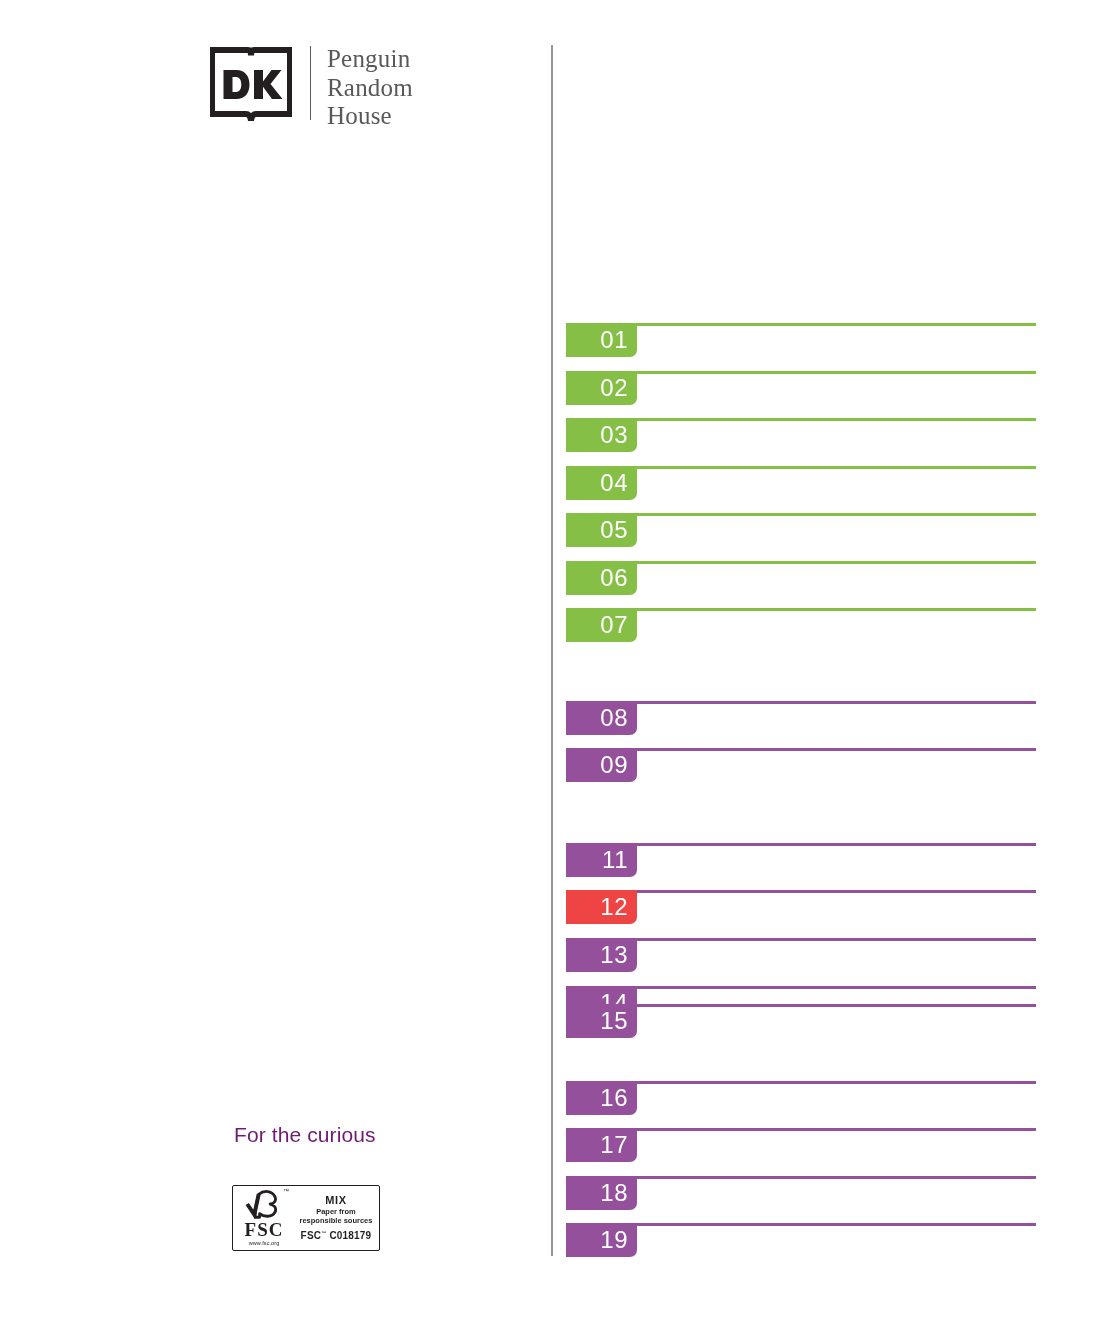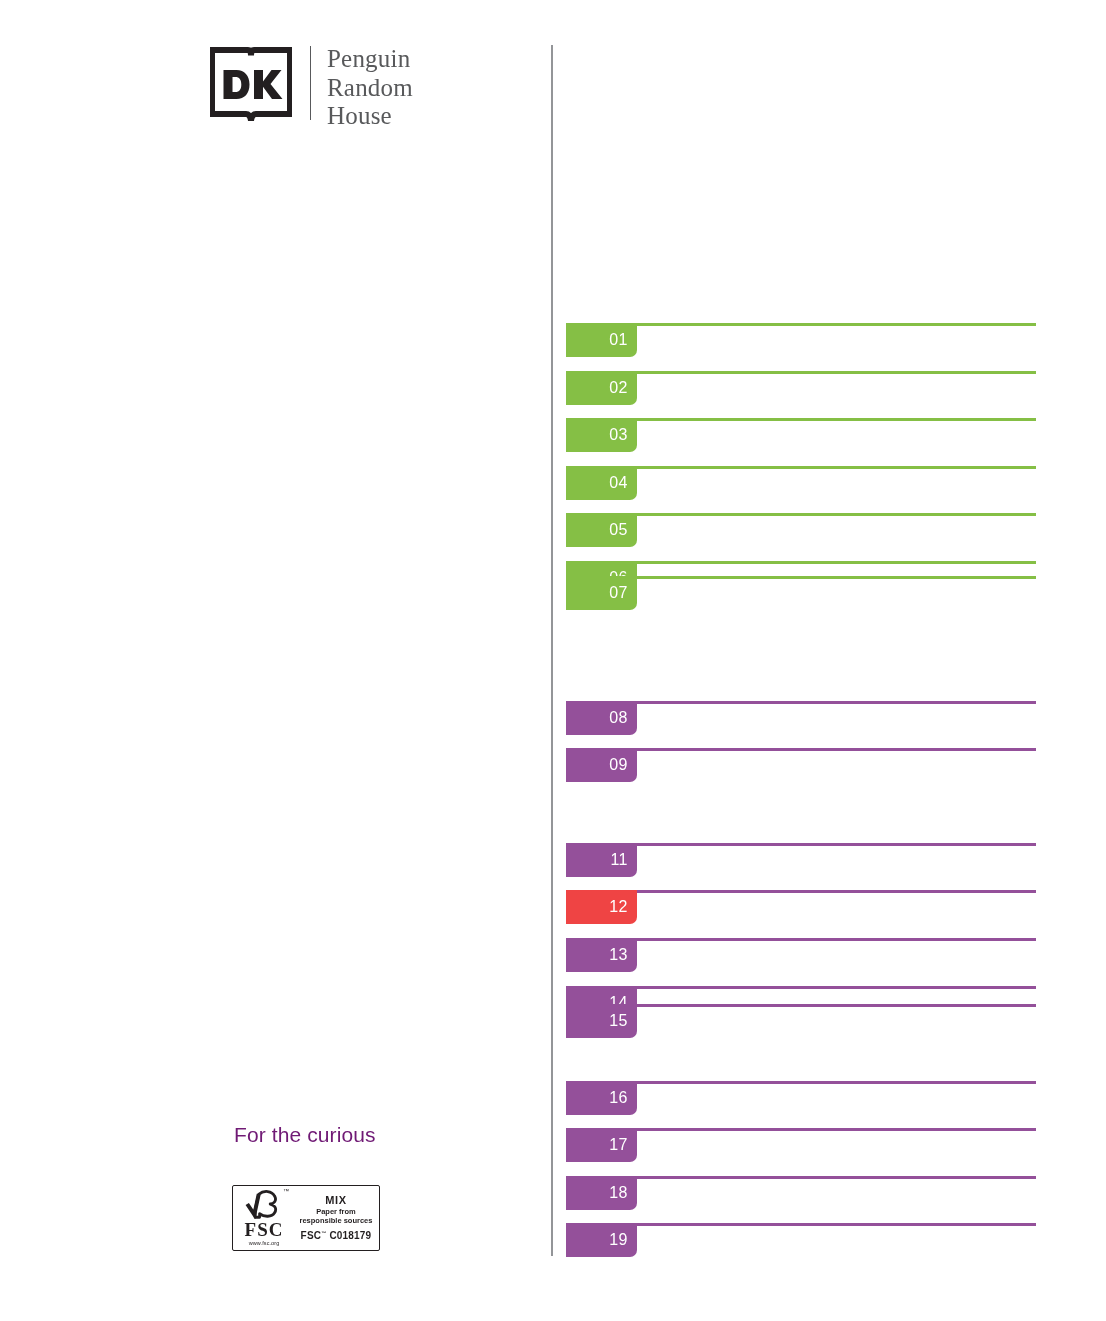--- a/index.html
+++ b/index.html
@@ -204,21 +204,21 @@
     height: 34px;
     border-radius: 0 0 7px 0;
     box-sizing: border-box;
     display: flex;
     align-items: center;
     justify-content: flex-end;
     padding-right: 9px;
   }
   .chapter-num {
     font-family: "Liberation Sans", sans-serif;
-    font-size: 16px;
+    font-size: 24px;
     line-height: 22px;
     color: #ffffff;
     letter-spacing: 0.5px;
     font-weight: 300;
     white-space: nowrap;
   }
 </style>
 </head>
 <body>
 
@@ -308,21 +308,21 @@
         <div class="chapter-tab" style="background: rgb(133, 191, 69);">
           <span class="chapter-num">05</span>
         </div>
       </div>
       <div class="chapter-row" style="top: 561px;">
         <div class="chapter-line" style="background: rgb(133, 191, 69);"></div>
         <div class="chapter-tab" style="background: rgb(133, 191, 69);">
           <span class="chapter-num">06</span>
         </div>
       </div>
-      <div class="chapter-row" style="top: 576px; padding-left: 36px;">
+      <div class="chapter-row" style="top: 608px; padding-left: 36px;">
         <div class="chapter-line" style="background: rgb(133, 191, 69);"></div>
         <div class="chapter-tab" style="background: rgb(133, 191, 69);">
           <span class="chapter-num">07</span>
         </div>
       </div>
       <div class="chapter-row" style="top: 701px;">
         <div class="chapter-line" style="background: rgb(148, 80, 154);"></div>
         <div class="chapter-tab" style="background: rgb(148, 80, 154);">
           <span class="chapter-num">08</span>
         </div>

